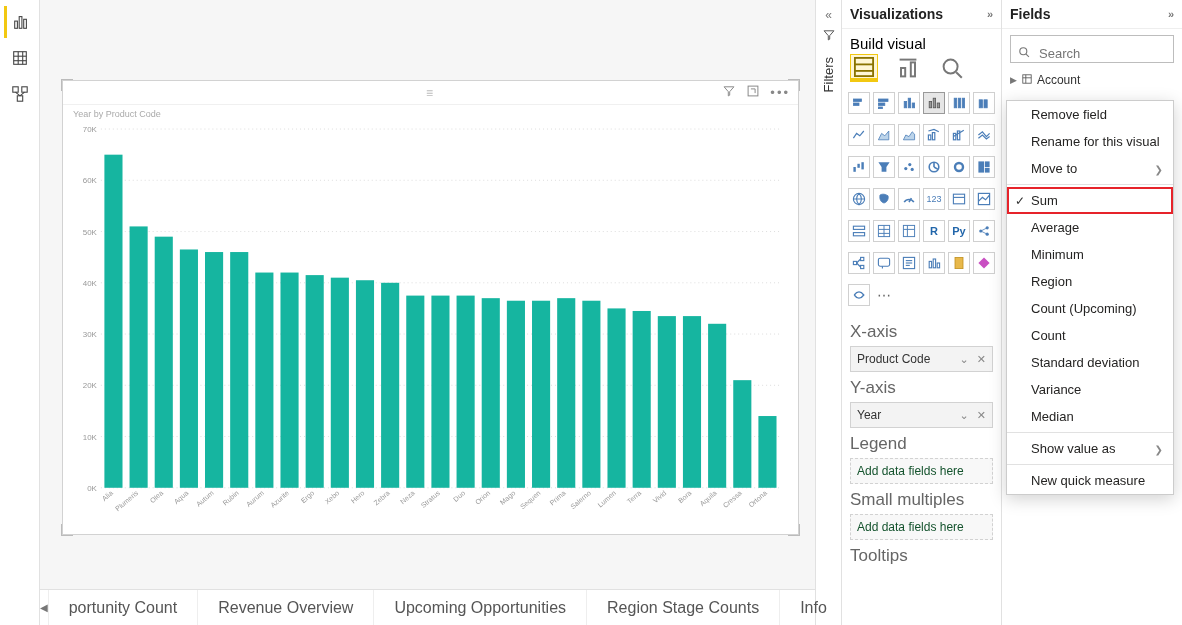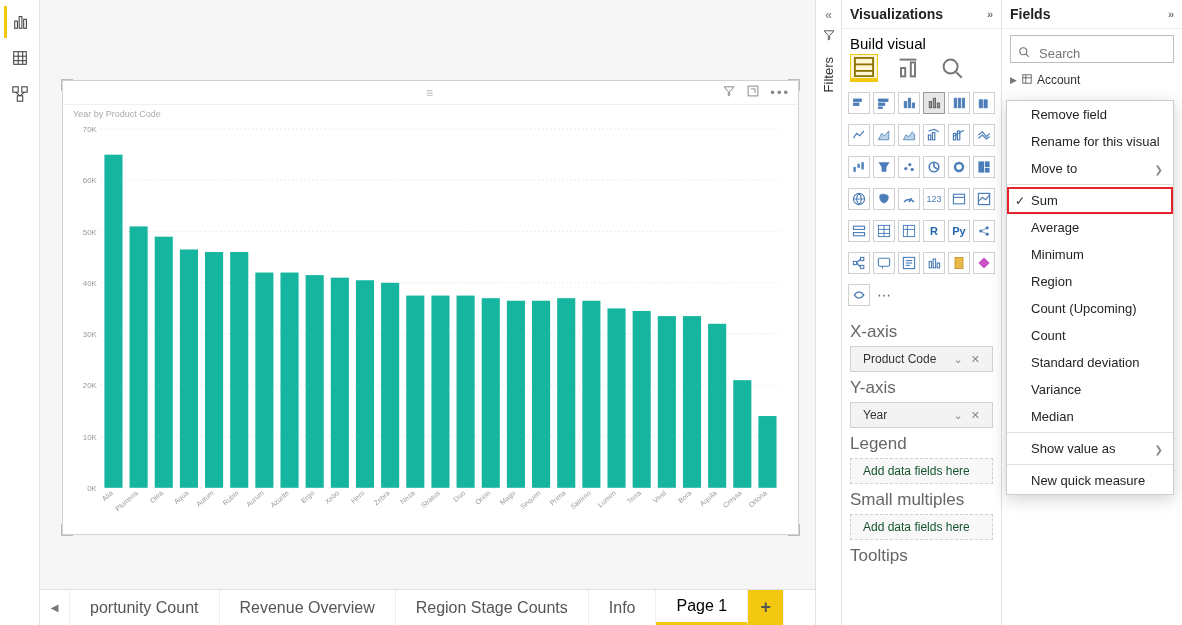--- a/index.html
+++ b/index.html
@@ -200,21 +200,21 @@
   }
   .field-section .fs-label {
     font-size:17px; color:#666; padding:6px 0 4px 0;
     display:block;
   }
   .field-well {
     border:1px solid #d2d2d2;
     background:#f3f3f3;
     height:26px;
     display:flex; align-items:center;
-    padding:0 12px;
+    padding:0 6px;
     font-size:12px;
     color:#333;
     justify-content:space-between;
   }
   .field-well.empty {
     background:#f8f8f8;
     color:#14532d;
     border:1px dashed #d2d2d2;
   }
   .field-well .ops { display:flex; gap:8px; color:#888; align-items:center;}
@@ -414,20 +414,21 @@
             <text transform="translate(699.3703703703704,368) rotate(-40)" font-size="7" fill="#999" text-anchor="end">Ortona</text>
           </svg>
       </div>
     </div>
 
     <div class="tabstrip" style="position:absolute; left:0; right:0; bottom:0;">
       <div class="nav">◀</div>
       <div id="tabs-container" style="display:flex;">
           <div class="tab">portunity Count</div>
           <div class="tab">Revenue Overview</div>
+          <div class="tab">Upcoming Opportunities</div>
           <div class="tab">Region Stage Counts</div>
           <div class="tab">Info</div>
           <div class="tab active">Page 1</div>
           <div class="tab add">+</div>
         </div>
     </div>
   </div>
 
   <div class="filters-collapsed">
     <div class="chevrons">«</div>

